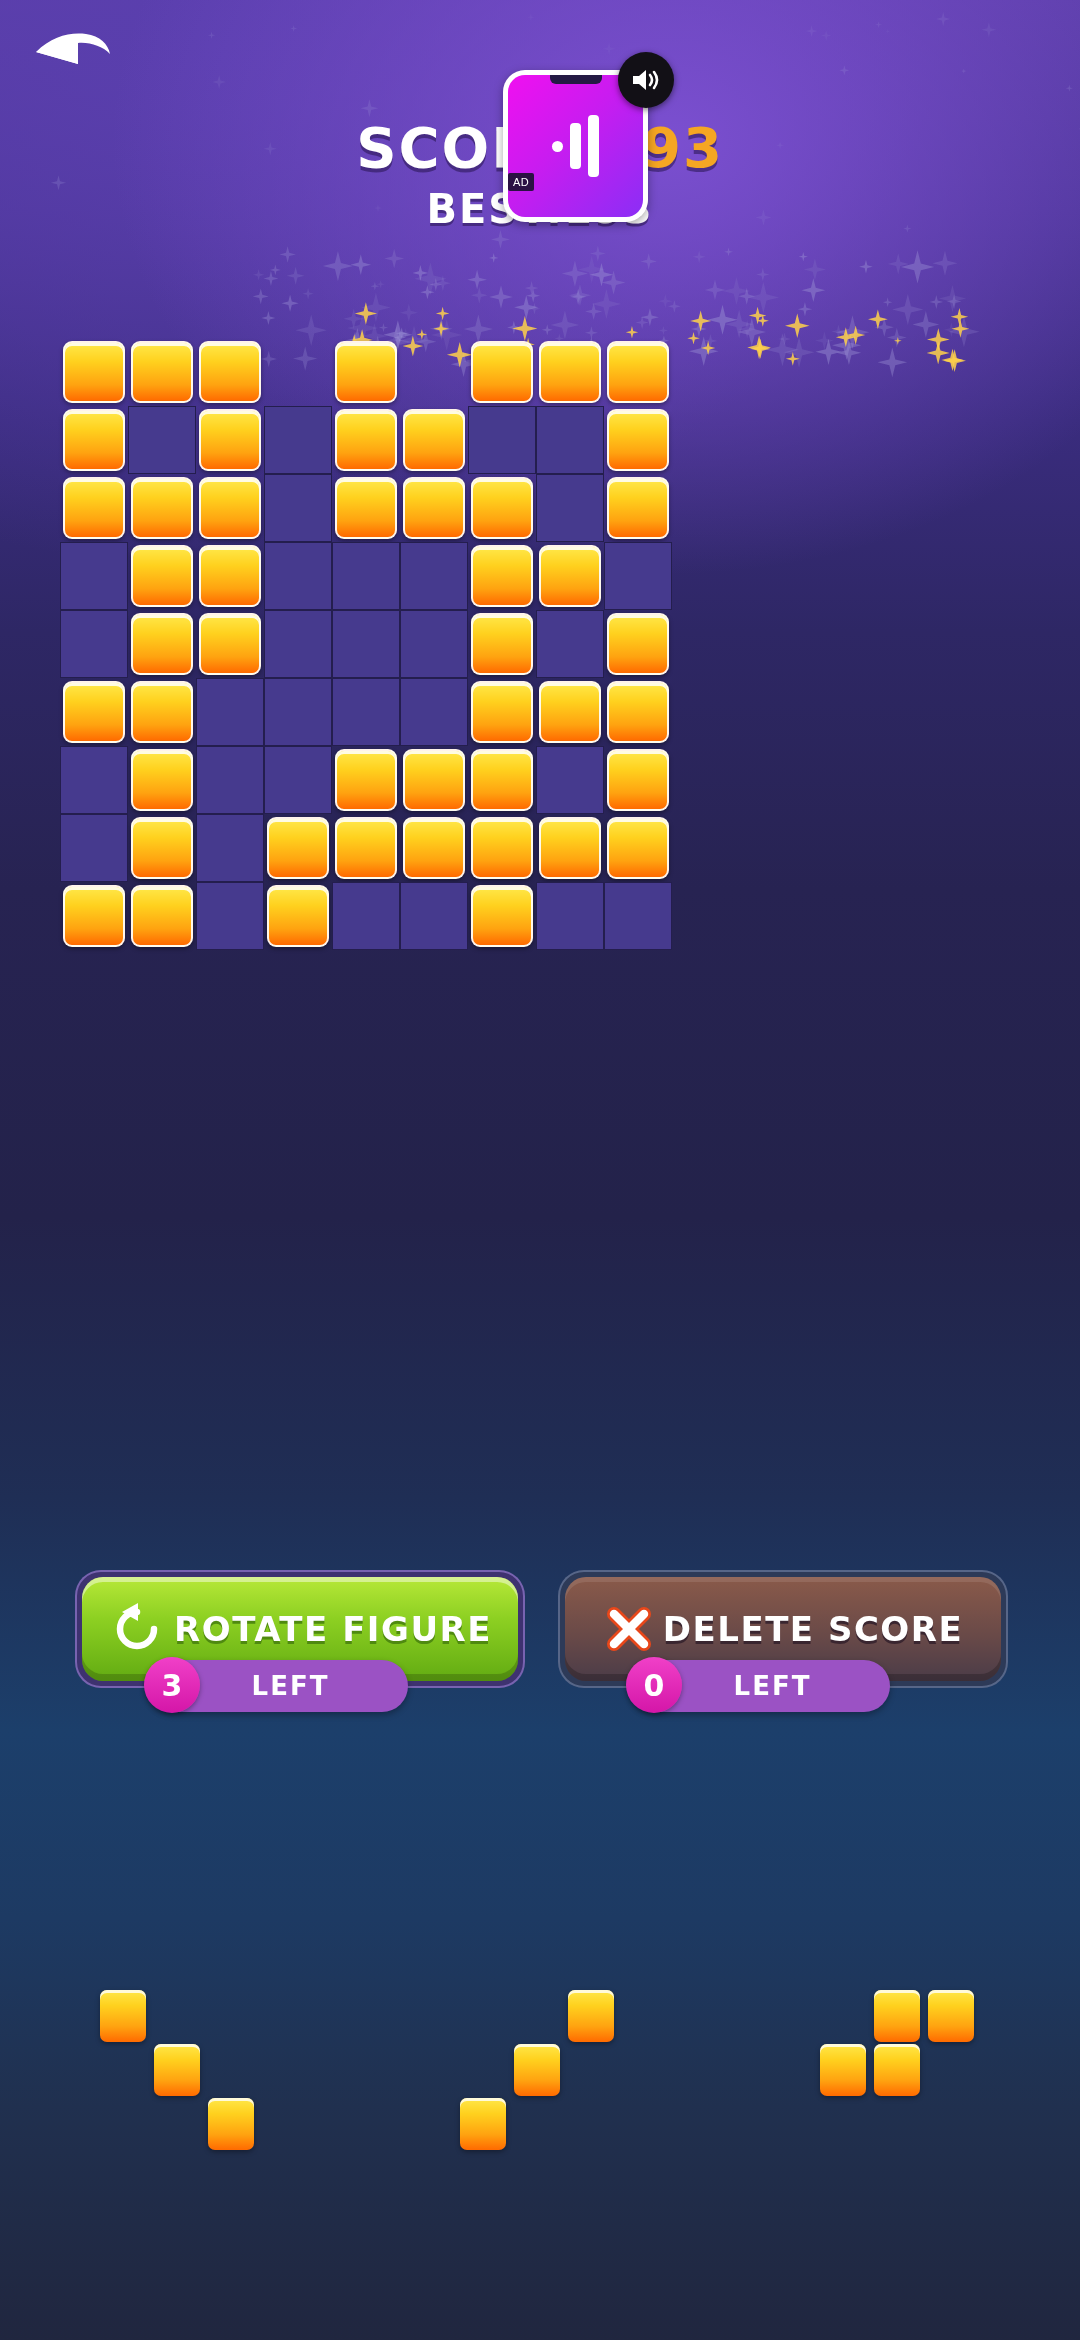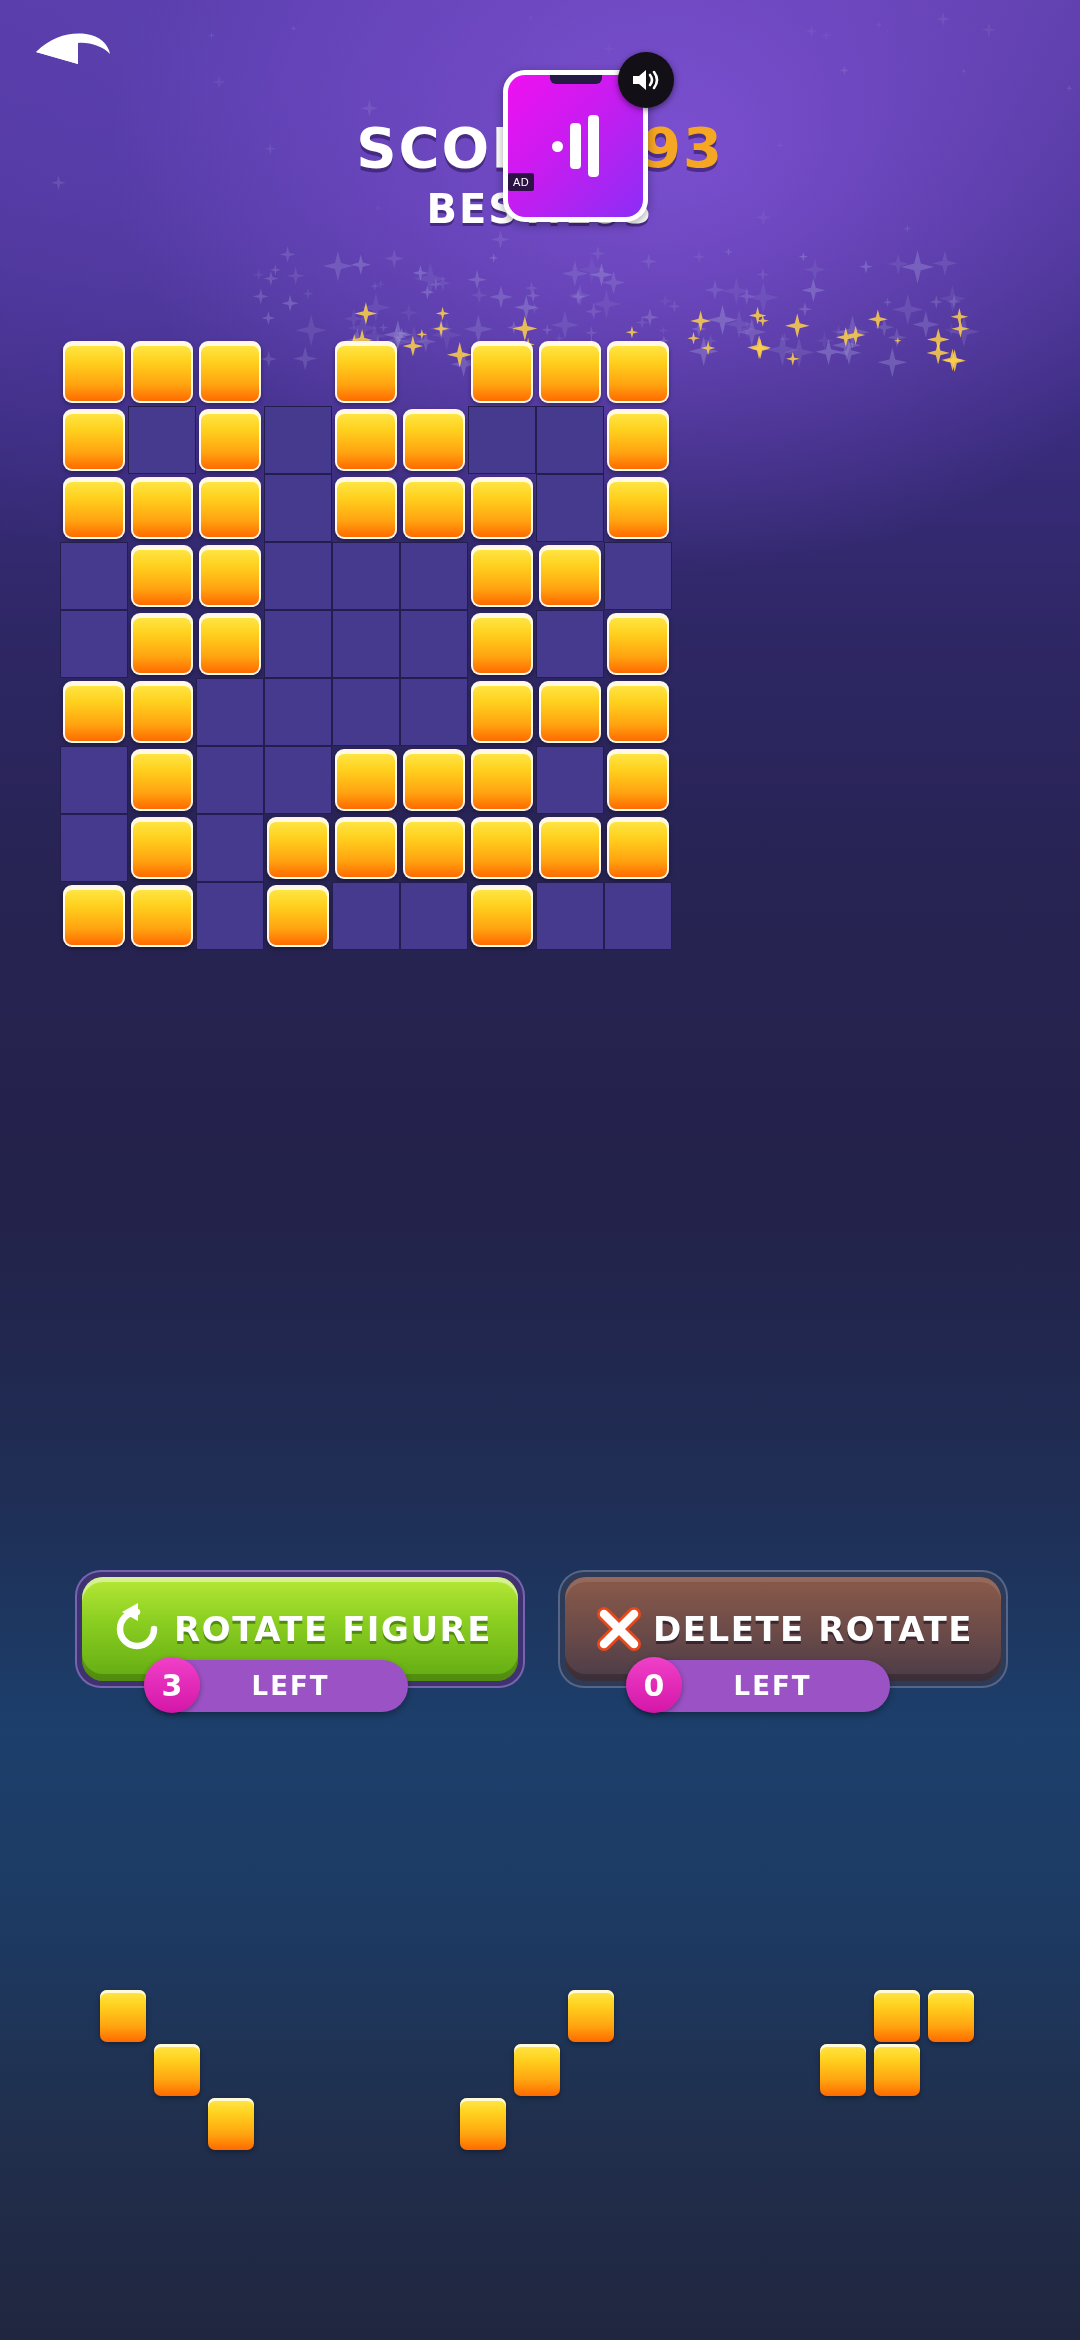--- a/index.html
+++ b/index.html
@@ -423,21 +423,21 @@
       <span class="btnlabel">ROTATE FIGURE</span>
     </div>
   </div>
 
   <div class="btn delete">
     <div class="btnface">
       <svg width="52" height="52" viewBox="0 0 52 52">
         <path d="M11 11 L41 41 M41 11 L11 41" stroke="#e8471a" stroke-width="14" stroke-linecap="round"></path>
         <path d="M11 11 L41 41 M41 11 L11 41" stroke="#ffffff" stroke-width="8.5" stroke-linecap="round"></path>
       </svg>
-      <span class="btnlabel">DELETE ROTATE</span>
+      <span class="btnlabel">DELETE SCORE</span>
     </div>
   </div>
 
   <div class="pill p1">
     <div class="badge">3</div>
     <div class="pilltxt">LEFT</div>
   </div>
 
   <div class="pill p2">
     <div class="badge">0</div>

